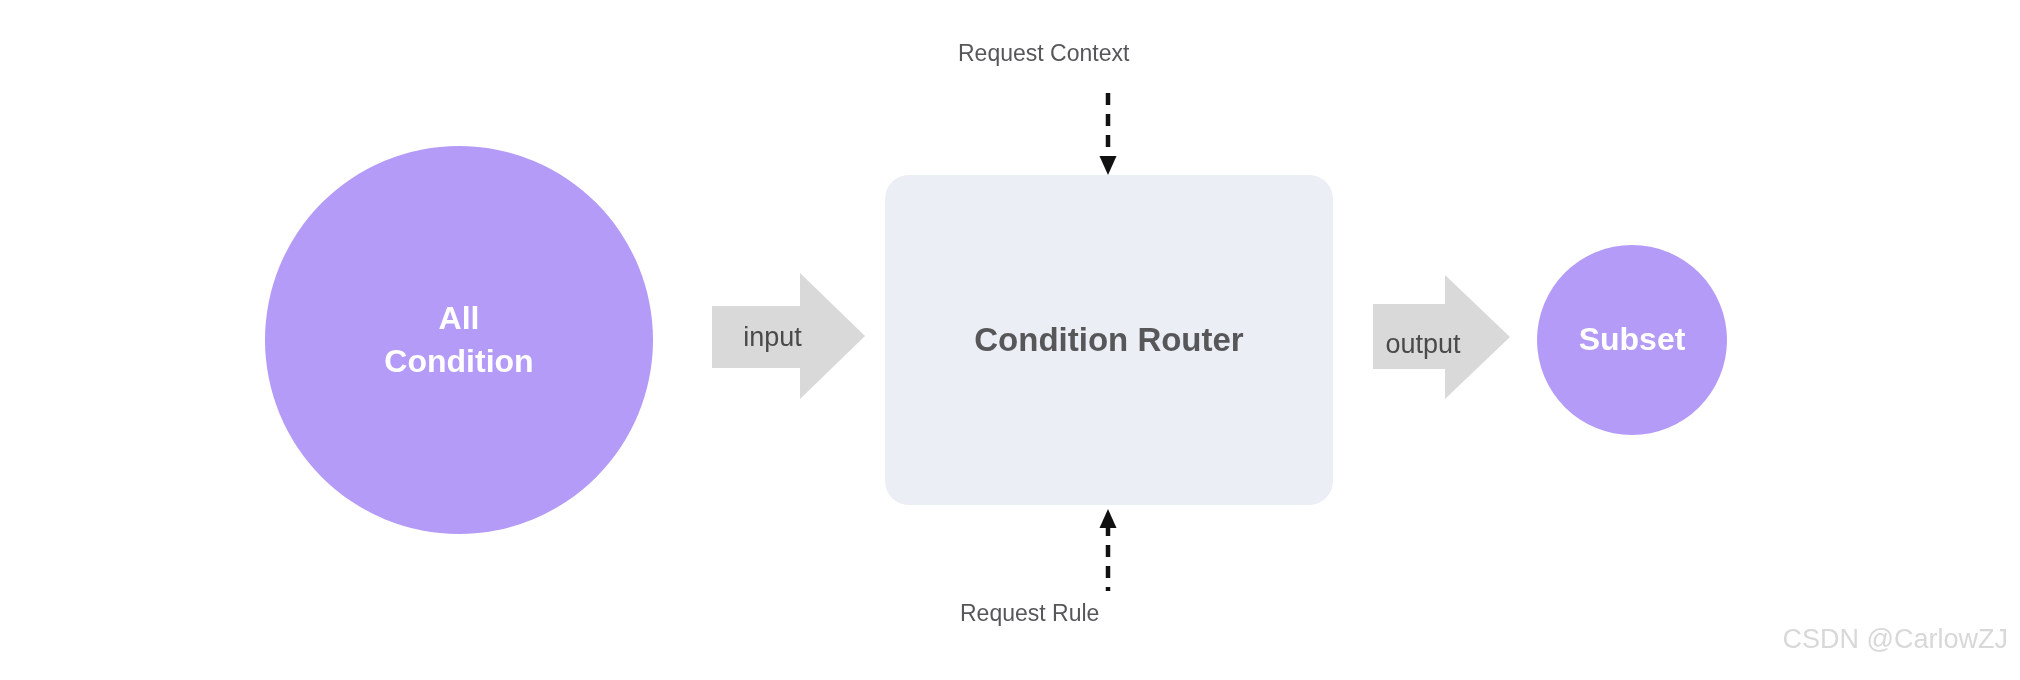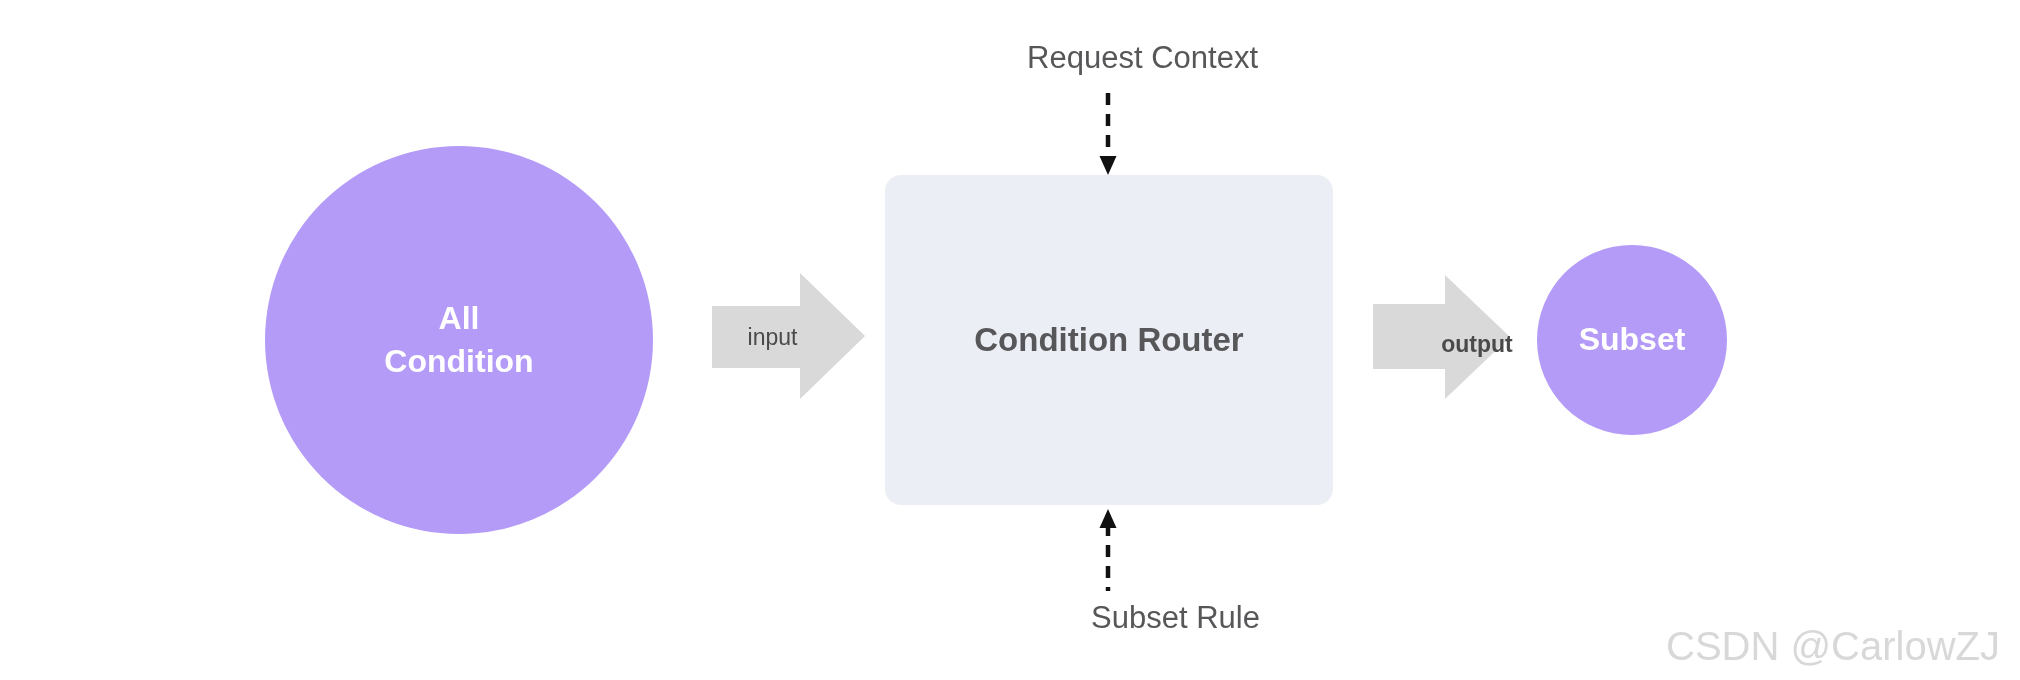--- a/index.html
+++ b/index.html
@@ -28,21 +28,21 @@
     color: #ffffff;
     font-weight: bold;
     font-size: 32px;
     line-height: 1.35;
     white-space: pre-line;
   }
 
   .router-box {
     left: 885px; top: 175px; width: 448px; height: 330px;
     background: #ebeef5;
-    border-radius: 16px;
+    border-radius: 24px;
     display: flex;
     align-items: center;
     justify-content: center;
   }
   .router-label {
     color: #57575a;
     font-weight: bold;
     font-size: 33px;
   }
 
@@ -61,43 +61,43 @@
     left: 1445px; top: 275px;
     border-top: 62px solid transparent;
     border-bottom: 62px solid transparent;
     border-left: 65px solid #d9d9d9;
   }
   .arrow-label {
     display: flex;
     align-items: center;
     justify-content: center;
     color: #4a4a4a;
-    font-size: 23px;
+    font-size: 27px;
   }
   .arrow-label.input  { left: 705px; top: 306px; width: 135px; height: 62px; }
-  .arrow-label.output { left: 1416px; top: 304px; width: 122px; height: 81px; font-weight: bold; }
+  .arrow-label.output { left: 1362px; top: 304px; width: 122px; height: 81px; }
 
   
   .dashed-svg { overflow: visible; }
   .dashed-svg.top    { left: 1092px; top: 93px;  }
   .dashed-svg.bottom { left: 1092px; top: 507px; }
 
   .annotation-label {
     width: 300px;
-    text-align: right;
+    text-align: left;
     color: #57575a;
-    font-size: 31px;
+    font-size: 23px;
   }
   .annotation-label.top    { left: 958px; top: 40px; }
   .annotation-label.bottom { left: 960px; top: 600px; }
 
   .watermark {
-    right: 20px;
+    right: 12px;
     top: 624px;
-    font-size: 40px;
+    font-size: 27px;
     color: #d8d8d8;
     text-shadow: 1px 1px 0 #ffffff;
   }
 </style>
 </head>
 <body>
 
 <div id="canvas">
 
   <div class="abs circle circle-large">
@@ -116,21 +116,21 @@
   <div class="abs annotation-label top">Request Context</div>
   <svg class="abs dashed-svg top" width="32" height="84" viewBox="0 0 32 84" xmlns="http://www.w3.org/2000/svg">
     <line x1="16" y1="0" x2="16" y2="66" stroke="#111111" stroke-width="4.5" stroke-dasharray="12 9"></line>
     <polygon points="16,82 7.5,63 24.5,63" fill="#111111"></polygon>
   </svg>
 
   <svg class="abs dashed-svg bottom" width="32" height="84" viewBox="0 0 32 84" xmlns="http://www.w3.org/2000/svg">
     <polygon points="16,2 7.5,21 24.5,21" fill="#111111"></polygon>
     <line x1="16" y1="17" x2="16" y2="84" stroke="#111111" stroke-width="4.5" stroke-dasharray="12 9"></line>
   </svg>
-  <div class="abs annotation-label bottom">Subset Rule</div>
+  <div class="abs annotation-label bottom">Request Rule</div>
 
   <div class="abs arrow-body output"></div>
   <div class="abs arrow-head output"></div>
   <div class="abs arrow-label output">output</div>
 
   <div class="abs circle circle-small">
     <span class="node-label">Subset</span>
   </div>
 
   <div class="abs watermark">CSDN @CarlowZJ</div>

